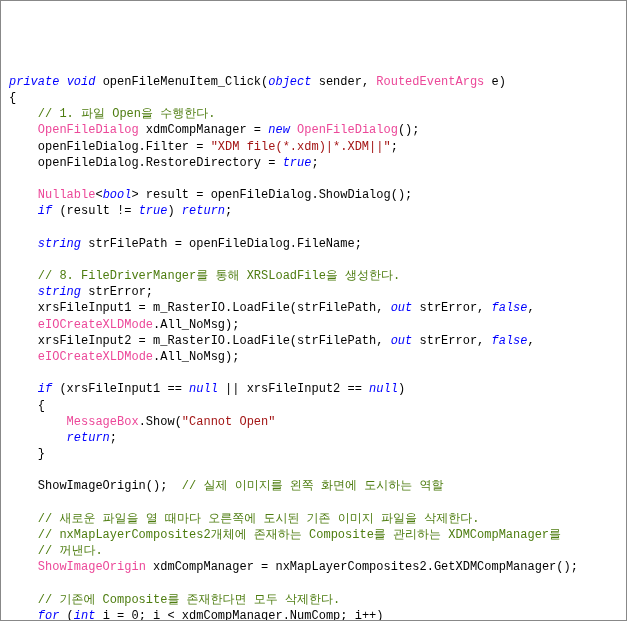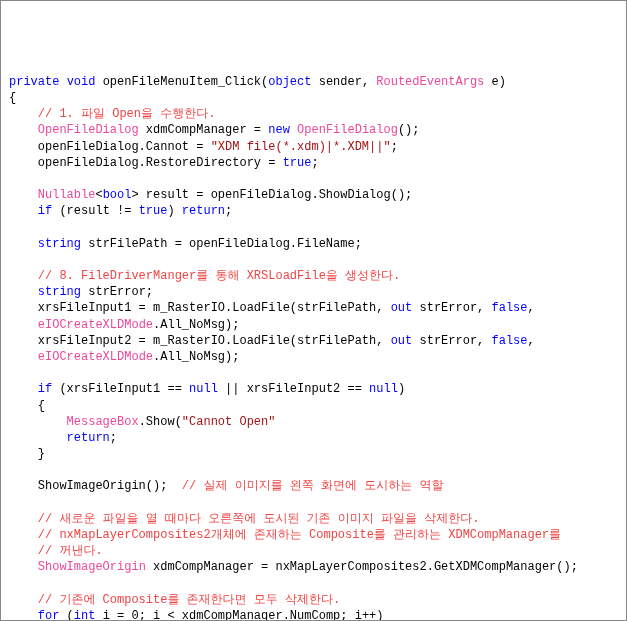--- a/index.html
+++ b/index.html
@@ -12,35 +12,35 @@
       font-size: 12px;
       background: #ffffff;
       padding: 8px;
       line-height: 1.35;
       white-space: pre;
       border: 1px solid #888;
       width: 627px;
       height: 621px;
       overflow: hidden;
     }
-    .kw { color: #0000ff; }
+    .kw { color: #0000ff; font-style: italic; }
     .type { color: #ec4899; }
     .str { color: #a31515; }
-    .cmt { color: #ef4444; }
+    .cmt { color: #4d7c0f; }
   </style>
 </head>
 <body>
 
 
 
 <span><span class="kw">private</span> <span class="kw">void</span><span> openFileMenuItem_Click(</span><span class="kw">object</span><span> sender, </span><span class="type">RoutedEventArgs</span><span> e)</span></span>
 <span><span>{</span></span>
 <span><span class="cmt">    // 1. 파일 Open을 수행한다.</span></span>
 <span><span>    </span><span class="type">OpenFileDialog</span><span> xdmCompManager = </span><span class="kw">new</span><span class="type"> OpenFileDialog</span><span>();</span></span>
-<span><span>    openFileDialog.Cannot = </span><span class="str">"XDM file(*.xdm)|*.XDM||"</span><span>;</span></span>
+<span><span>    openFileDialog.Filter = </span><span class="str">"XDM file(*.xdm)|*.XDM||"</span><span>;</span></span>
 <span><span>    openFileDialog.RestoreDirectory = </span><span class="kw">true</span><span>;</span></span>
 
 <span><span>    </span><span class="type">Nullable</span><span>&lt;</span><span class="kw">bool</span><span>&gt; result = openFileDialog.ShowDialog();</span></span>
 <span><span>    </span><span class="kw">if</span><span> (result != </span><span class="kw">true</span><span>) </span><span class="kw">return</span><span>;</span></span>
 
 <span><span>    </span><span class="kw">string</span><span> strFilePath = openFileDialog.FileName;</span></span>
 
 <span><span class="cmt">    // 8. FileDriverManger를 통해 XRSLoadFile을 생성한다.</span></span>
 <span><span>    </span><span class="kw">string</span><span> strError;</span></span>
 <span><span>    xrsFileInput1 = m_RasterIO.LoadFile(strFilePath, </span><span class="kw">out</span><span> strError, </span><span class="kw">false</span><span>,</span></span>

